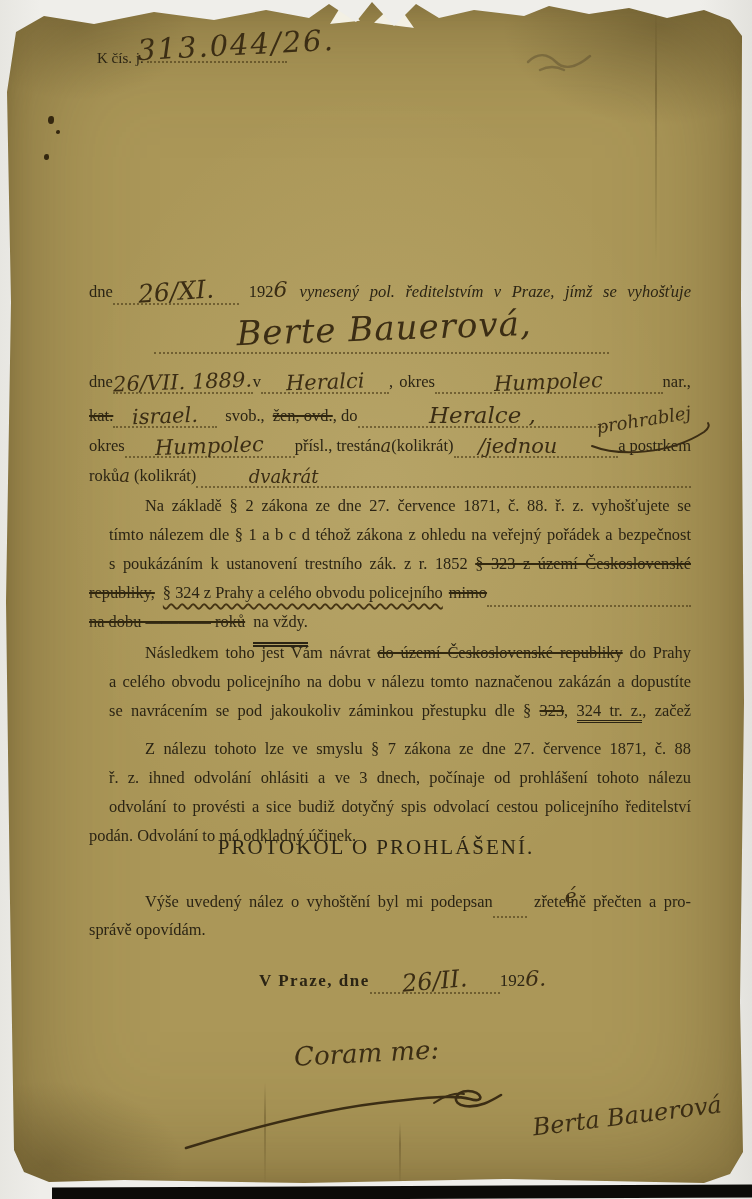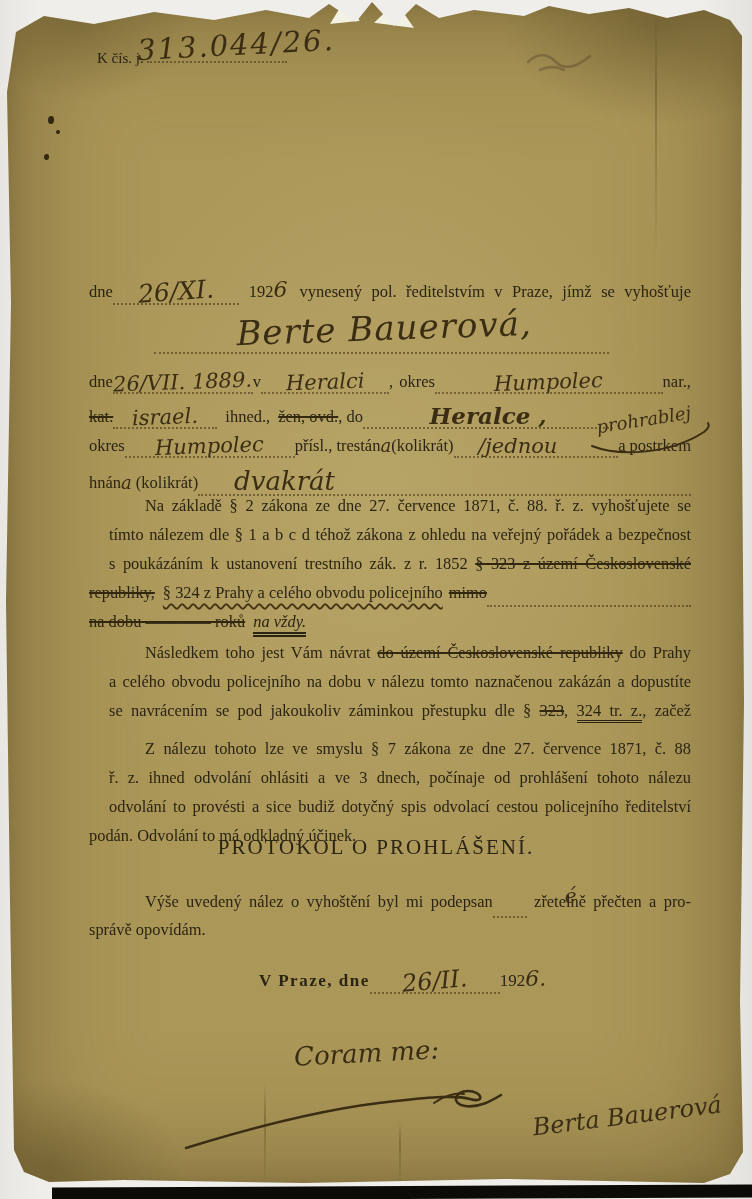--- a/index.html
+++ b/index.html
@@ -25,21 +25,21 @@
   .row{position:absolute;left:85px;width:602px;display:flex;align-items:baseline;font-size:16.5px;color:#2b2414;white-space:nowrap;}
   .fill{border-bottom:2px dotted rgba(72,57,22,.6);display:inline-block;text-align:center;}
   .grow{flex:1 1 auto;}
   .para{position:absolute;left:85px;width:602px;font-size:16.4px;color:#2b2414;}
   .para>div{height:29px;line-height:29px;}
   .jl{text-align:justify;text-align-last:justify;margin-left:20px;}
   .ll{text-align:left;}
   .indent{text-indent:36px;}
   .struck{text-decoration:line-through;text-decoration-thickness:2px;text-decoration-color:#32280f;}
   .wavy{text-decoration-line:underline;text-decoration-style:wavy;text-decoration-color:#453413;text-underline-offset:5px;text-decoration-thickness:1.5px;}
-  .dbl{border-bottom:5px double #2b2414;padding-bottom:1px;font-style:italic;}
+  .dbl{border-bottom:5px double #2b2414;padding-bottom:11px;}
   .uline{border-bottom:3px double #2b2414;}
   .title{position:absolute;left:0;width:744px;top:158px;text-align:center;font-size:37px;font-weight:bold;letter-spacing:8px;}
   .heading2{position:absolute;left:0;width:744px;top:833px;text-align:center;font-size:21px;letter-spacing:2px;color:#2b2414;}
   .ref-row{position:absolute;left:93px;top:48px;font-size:15px;}
   .ref-fill{width:140px;}
   .ref-number{position:absolute;left:40px;top:-22px;font-size:29px;transform:rotate(-3deg);letter-spacing:2px;white-space:nowrap;}
   .name{position:absolute;left:150px;top:306px;width:460px;text-align:center;font-size:34px;transform:rotate(-2deg);letter-spacing:1px;}
   .name-line{position:absolute;left:150px;top:350px;width:455px;}
   .hw-sm{font-size:21px;position:relative;top:2px;transform:rotate(-2deg);}
   .hw-xs{font-size:18px;position:relative;top:1px;}
@@ -74,21 +74,21 @@
     </div>
 
 
     <div class="row" style="top:272px;">
       <span>dne</span>
       <span class="fill" style="width:126px;"><span class="hw" style="font-size:25px;position:relative;top:3px;transform:rotate(-4deg);">26/XI.</span></span>
       <span class="sp" style="width:10px;"></span>
       <span>192</span>
       <span class="hw" style="font-size:22px;">6</span>
       <span class="sp" style="width:12px;"></span>
-      <span class="grow" style="text-align:justify;text-align-last:justify;white-space:normal;">vynesený pol. ředitelstvím v Praze, jímž se vyhošťuje</span>
+      <span class="grow" style="text-align:justify;text-align-last:justify;white-space:normal;font-style:italic;">vynesený pol. ředitelstvím v Praze, jímž se vyhošťuje</span>
     </div>
 
     <div class="hw name">Berte Bauerová,</div>
     <div class="fill name-line"></div>
 
     <div class="row" style="top:366px;">
       <span>dne</span>
       <span class="fill" style="width:140px;"><span class="hw hw-sm">26/VII. 1889.</span></span>
       <span>v</span>
       <span class="fill" style="width:128px;"><span class="hw hw-sm">Heralci</span></span>
@@ -96,44 +96,44 @@
       <span class="sp" style="width:6px;"></span>
       <span>okres</span>
       <span class="fill grow"><span class="hw hw-sm">Humpolec</span></span>
       <span>nar.,</span>
     </div>
 
     <div class="row" style="top:398px;">
       <span class="struck">kat.</span>
       <span class="fill" style="width:104px;"><span class="hw hw-sm">israel.</span></span>
       <span class="sp" style="width:8px;"></span>
-      <span>ihned.,</span>
+      <span>svob.,</span>
       <span class="sp" style="width:8px;"></span>
       <span class="struck">žen, ovd.</span>
       <span>, do</span>
-      <span class="fill" style="width:250px;"><span class="hw" style="font-size:23px;position:relative;top:2px;font-weight:bold;">Heralce ,</span></span>
+      <span class="fill" style="width:250px;"><span class="hw" style="font-size:23px;position:relative;top:2px;">Heralce ,</span></span>
     </div>
 
     <div class="row" style="top:430px;">
       <span>okres</span>
       <span class="fill" style="width:170px;"><span class="hw hw-sm">Humpolec</span></span>
       <span>přísl., trestán</span>
         <span class="hw hw-xs">a</span>
       <span>(kolikrát)</span>
       <span class="fill grow"><span class="hw" style="font-size:21px;position:relative;top:2px;left:-18px;">/jednou</span></span>
       <span>a postrkem</span>
     </div>
     <div class="hw insert-word">prohrablej</div>
 
     <div class="row" style="top:462px;">
-      <span>hnán</span>
+      <span>roků</span>
         <span class="hw hw-xs">a</span>
       <span class="sp" style="width:4px;"></span>
       <span>(kolikrát)</span>
-      <span class="fill grow"><span class="hw" style="font-size:26px;position:relative;top:2px;left:-160px;">dvakrát</span></span>
+      <span class="fill grow"><span class="hw" style="font-size:18px;position:relative;top:2px;left:-160px;">dvakrát</span></span>
     </div>
 
     <div class="para" style="top:489px;">
       <div class="jl indent"><span>Na základě § 2 zákona ze dne 27. července 1871, č. 88. ř. z. vyhošťujete se</span></div>
       <div class="jl"><span>tímto nálezem dle § 1 a b c d téhož zákona z ohledu na veřejný pořádek a bezpečnost</span></div>
       <div class="jl"><span>s poukázáním k ustanovení trestního zák. z r. 1852</span> <span class="struck">§ 323 z území Československé</span></div>
       <div class="ll" style="display:flex;align-items:flex-end;">
           <span class="struck">republiky,</span>
           <span class="sp" style="width:8px;"></span>
           <span class="wavy">§ 324 z Prahy a celého obvodu policejního</span>

